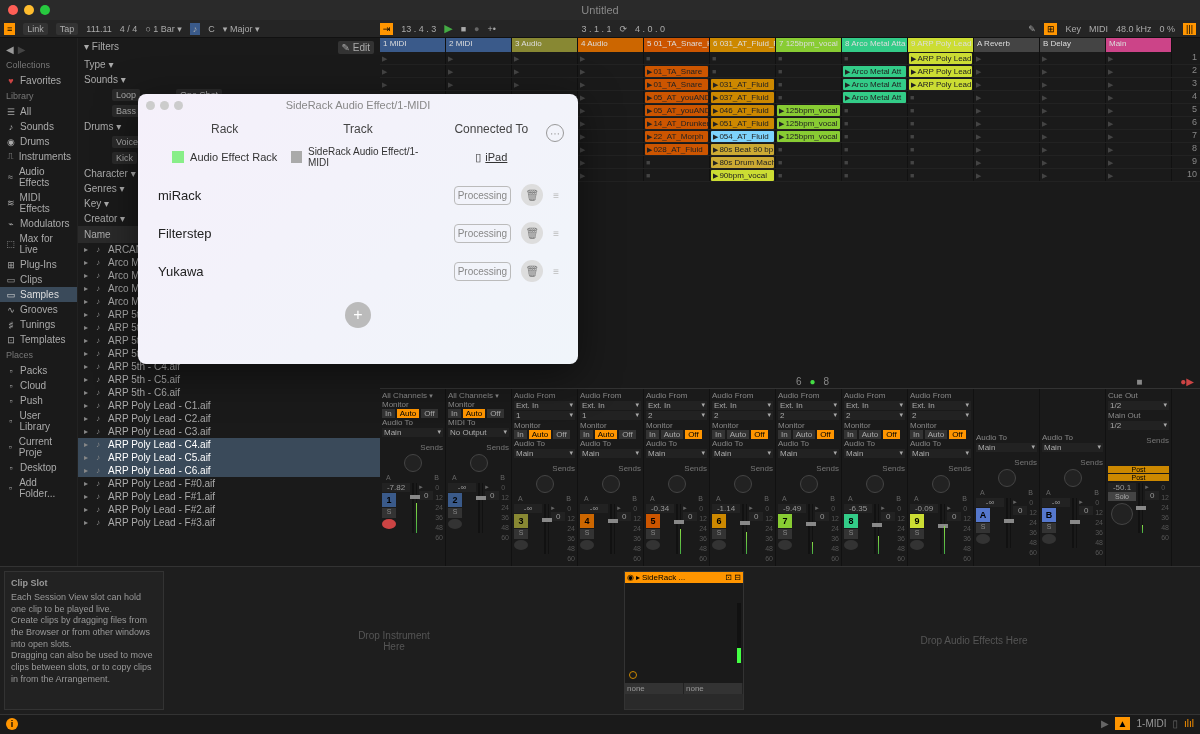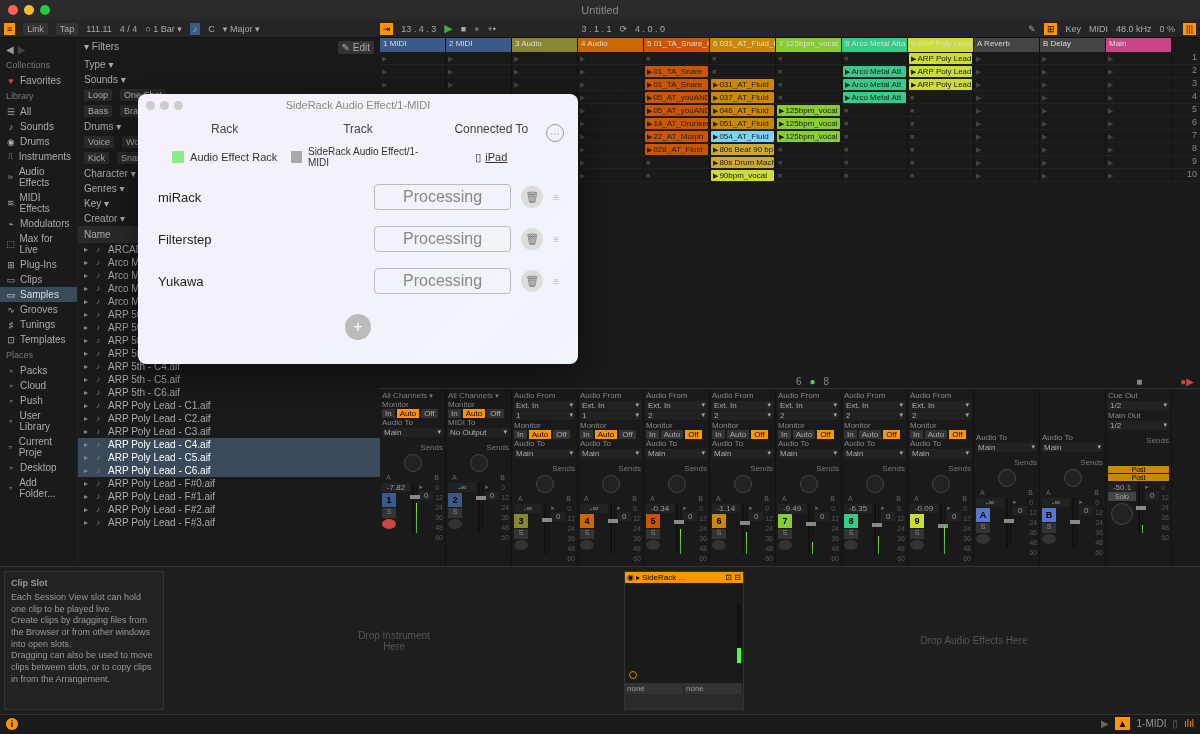--- a/index.html
+++ b/index.html
@@ -26,21 +26,21 @@
 .browser { width: 380px; background: #1a1a1a; display: flex; }
 .browser-nav { width: 78px; background: #1a1a1a; border-right: 1px solid #222; padding: 4px 0; font-size: 10px; }
 .nav-section { color: #777; padding: 3px 6px; font-size: 9px; }
 .nav-item { padding: 2px 6px; display: flex; align-items: center; gap: 4px; cursor: pointer; color: #aaa; }
 .nav-item.sel { background: #3a4a5a; color: #ddd; }
 .nav-icon { width: 10px; text-align: center; font-size: 9px; }
 .browser-content { flex: 1; background: #1a1a1a; overflow: hidden; }
 .search-bar { padding: 3px 6px; color: #555; font-size: 9px; }
 .filter-hdr { padding: 3px 6px; display: flex; justify-content: space-between; color: #aaa; }
 .filter-row { padding: 2px 6px; display: flex; gap: 8px; color: #aaa; }
-.filter-tag { background: #2a2a2a; padding: 1px 4px; border-radius: 2px; font-size: 9px; }
+.filter-tag { background: #2a2a2a; padding: 1px 4px; border-radius: 2px; font-size: 9px; margin-left: 28px; }
 .file-item { padding: 1px 6px; display: flex; align-items: center; gap: 4px; color: #aaa; font-size: 10px; cursor: pointer; }
 .file-item.sel { background: #3a4a5a; color: #fff; }
 .file-icon { width: 8px; color: #888; font-size: 8px; }
 
 
 .arrange { flex: 1; background: #1a1a1a; display: flex; flex-direction: column; }
 .track-headers { height: 14px; display: flex; background: #1a1a1a; font-size: 9px; }
 .track-hdr { border-right: 1px solid #111; padding: 1px 3px; overflow: hidden; white-space: nowrap; font-size: 8px; color: #ddd; }
 .track-rows { }
 .track-row { height: 13px; display: flex; border-bottom: 1px solid #222; }
@@ -96,21 +96,21 @@
 .popup-title { position: absolute; left: 50%; transform: translateX(-50%); font-size: 11px; color: #888; }
 .popup-cols { display: flex; padding: 6px 20px; font-size: 12px; color: #444; }
 .popup-col { flex: 1; text-align: center; }
 .popup-more { position: absolute; right: 14px; top: 30px; width: 18px; height: 18px; border: 1.5px solid #999; border-radius: 50%; display: flex; align-items: center; justify-content: center; font-size: 10px; color: #999; }
 .popup-row1 { display: flex; padding: 4px 20px; align-items: center; font-size: 11px; }
 .popup-sq { width: 12px; height: 12px; margin-right: 6px; }
 .popup-plugins { padding: 4px 10px; }
 .popup-plugin { display: flex; align-items: center; padding: 8px 10px; justify-content: space-between; }
 .popup-plugin-name { font-size: 13px; color: #222; }
 .popup-plugin-ctrls { display: flex; align-items: center; gap: 10px; }
-.popup-processing { border: 1px solid #bbb; border-radius: 4px; padding: 3px 28px; font-size: 16px; color: #888; }
+.popup-processing { border: 1px solid #bbb; border-radius: 4px; padding: 3px 3px; font-size: 10px; color: #888; }
 .popup-del { width: 22px; height: 22px; background: #ddd; border-radius: 50%; display: flex; align-items: center; justify-content: center; color: #777; font-size: 11px; }
 .popup-grip { color: #bbb; font-size: 10px; letter-spacing: -1px; }
 .popup-add { width: 26px; height: 26px; background: #bbb; border-radius: 50%; margin: 8px auto; display: flex; align-items: center; justify-content: center; color: #fff; font-size: 16px; }
 
 .tri { font-size: 7px; }
 </style>
 </head>
 <body>
 
 <div class="titlebar">

